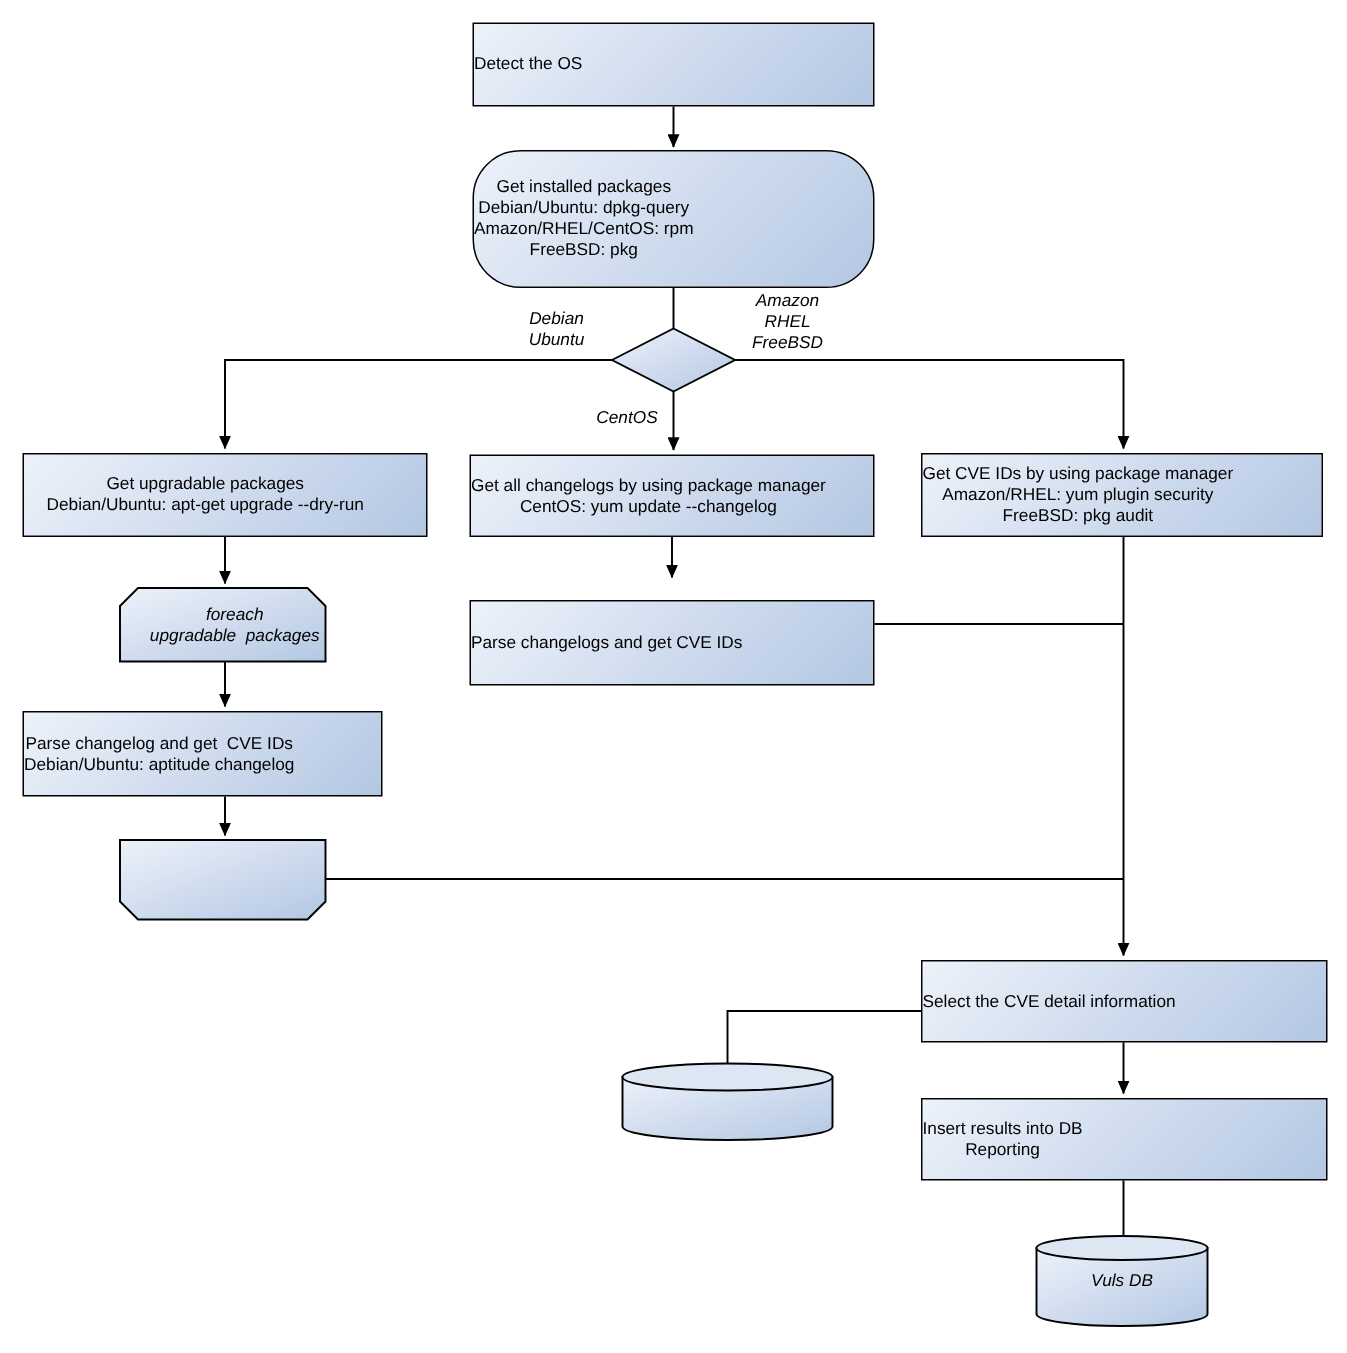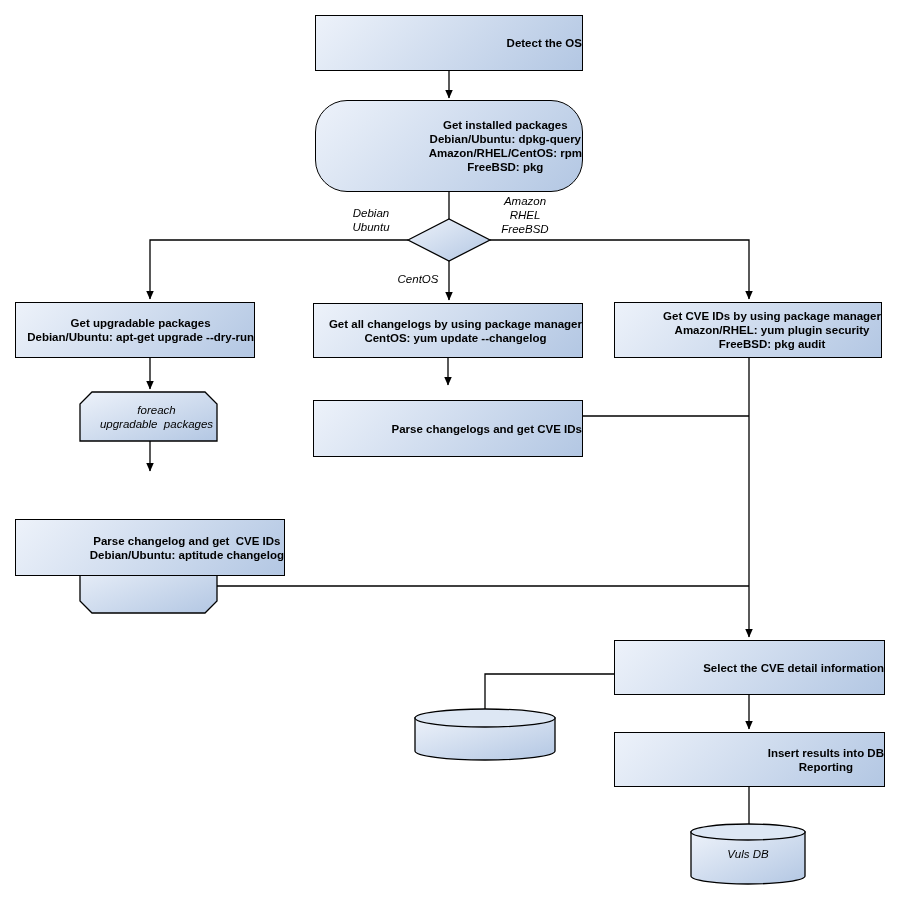--- a/index.html
+++ b/index.html
@@ -48,22 +48,21 @@
   }
   .stop-light { stop-color: var(--node-fill-light); }
   .stop-dark  { stop-color: var(--node-fill-dark); }
   .node {
     position: absolute;
     box-sizing: border-box;
     border: 1.2px solid var(--node-border);
     background: linear-gradient(135deg, var(--node-fill-light) 0%, var(--node-fill-dark) 100%);
     display: flex;
     align-items: center;
-    justify-content: flex-end;
-    font-weight: bold;
+    justify-content: flex-start;
   }
   .node-label, .shape-label, .edge-label {
     font-size: 11.5px;
     line-height: 14px;
     text-align: center;
     white-space: pre-wrap;
     color: var(--text);
   }
   .overlay {
     position: absolute;
@@ -123,46 +122,46 @@
     <span class="node-label">Detect the OS</span>
   </div>
 
   <div class="node" style="left:315px; top:100px; width:268px; height:92px;border-radius:32px;">
     <span class="node-label">Get installed packages
 Debian/Ubuntu: dpkg-query
 Amazon/RHEL/CentOS: rpm
 FreeBSD: pkg</span>
   </div>
 
-  <div class="node" style="left:15px; top:302px; width:240px; height:56px;">
+  <div class="node" style="left:15px; top:302px; width:270px; height:56px;padding-left:15px;">
     <span class="node-label">Get upgradable packages
 Debian/Ubuntu: apt-get upgrade --dry-run</span>
   </div>
 
-  <div class="node" style="left:15px; top:474px; width:270px; height:57px;margin-top:45px;">
+  <div class="node" style="left:15px; top:474px; width:240px; height:57px;">
     <span class="node-label">Parse changelog and get  CVE IDs
 Debian/Ubuntu: aptitude changelog</span>
   </div>
 
   <div class="node" style="left:313px; top:303px; width:270px; height:55px;">
     <span class="node-label">Get all changelogs by using package manager
 CentOS: yum update --changelog</span>
   </div>
 
   <div class="node" style="left:313px; top:388px; width:270px; height:57px;margin-top:12px;">
     <span class="node-label">Parse changelogs and get CVE IDs</span>
   </div>
 
   <div class="node" style="left:614px; top:302px; width:268px; height:56px;">
     <span class="node-label">Get CVE IDs by using package manager
 Amazon/RHEL: yum plugin security
 FreeBSD: pkg audit</span>
   </div>
 
-  <div class="node" style="left:614px; top:640px; width:271px; height:55px;padding-left:29px;">
+  <div class="node" style="left:614px; top:640px; width:271px; height:55px;">
     <span class="node-label">Select the CVE detail information</span>
   </div>
 
   <div class="node" style="left:614px; top:732px; width:271px; height:55px;">
     <span class="node-label">Insert results into DB
 Reporting</span>
   </div>
 
   <div class="overlay" style="left:80px; top:392px; width:153px; height:49px;">
     <span class="shape-label">foreach

